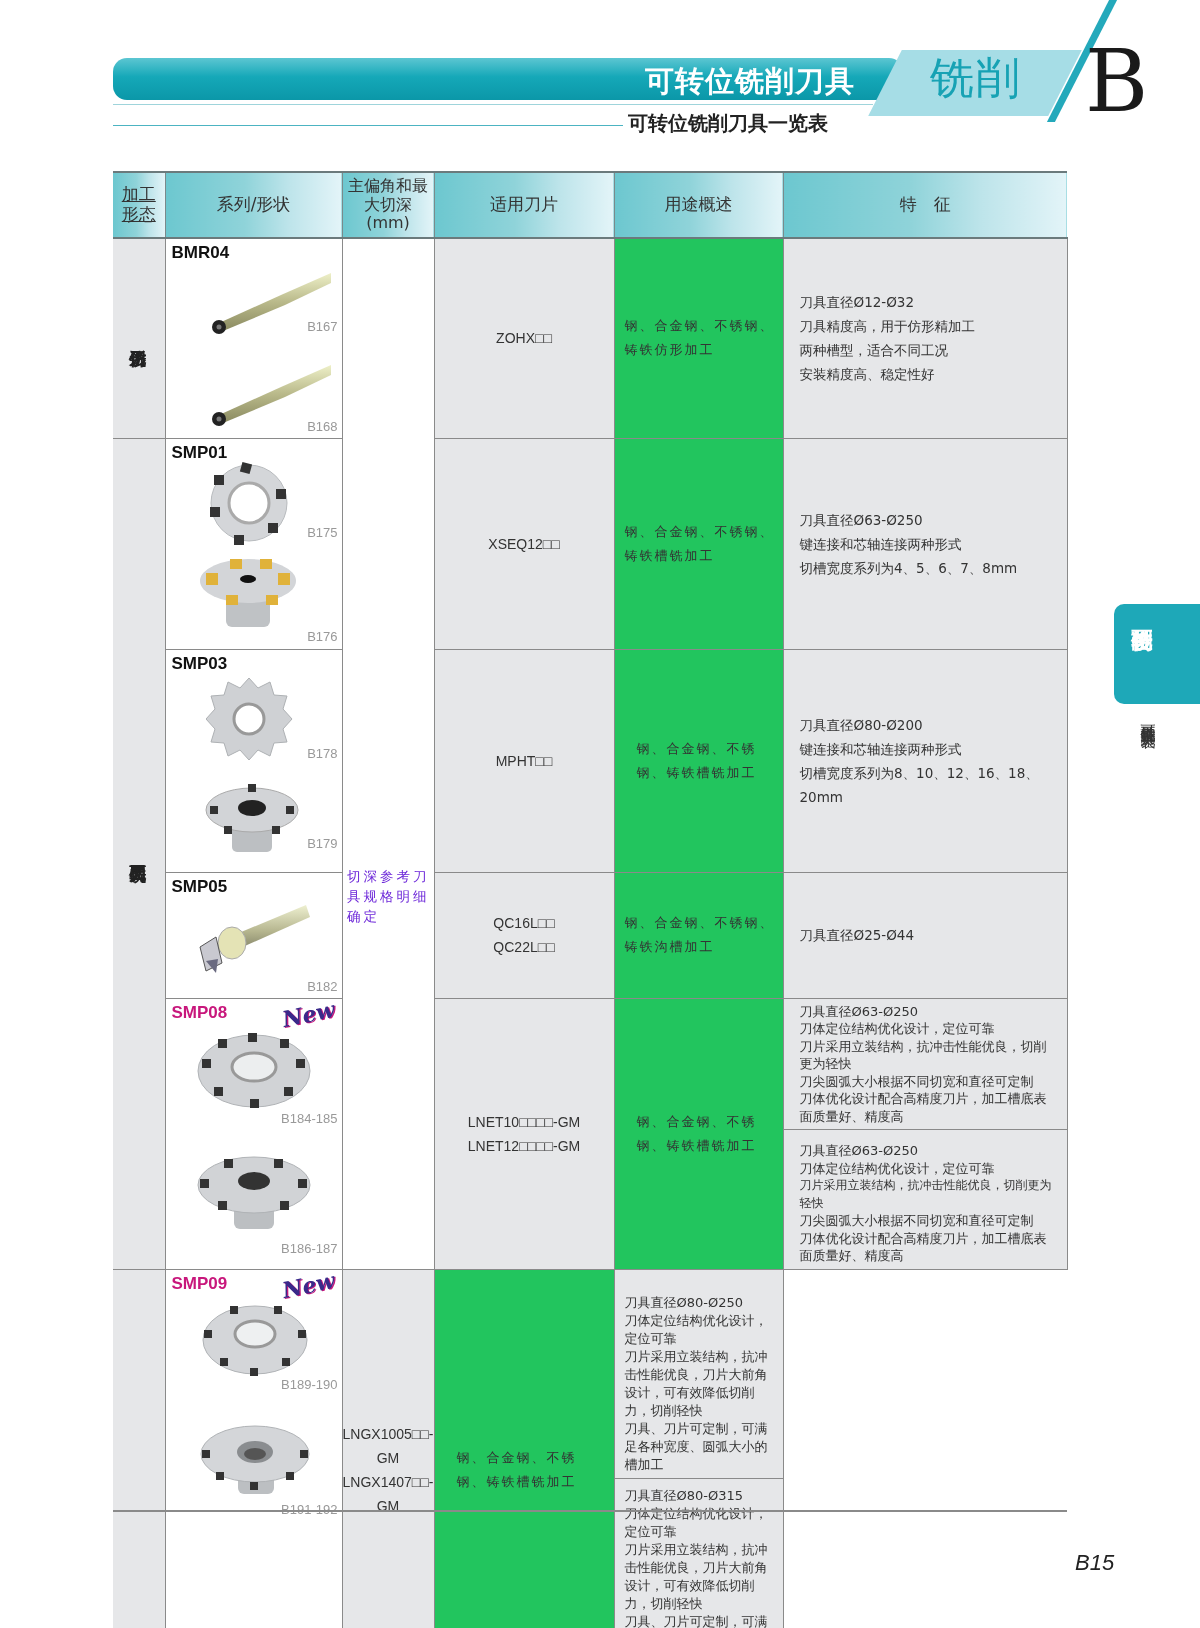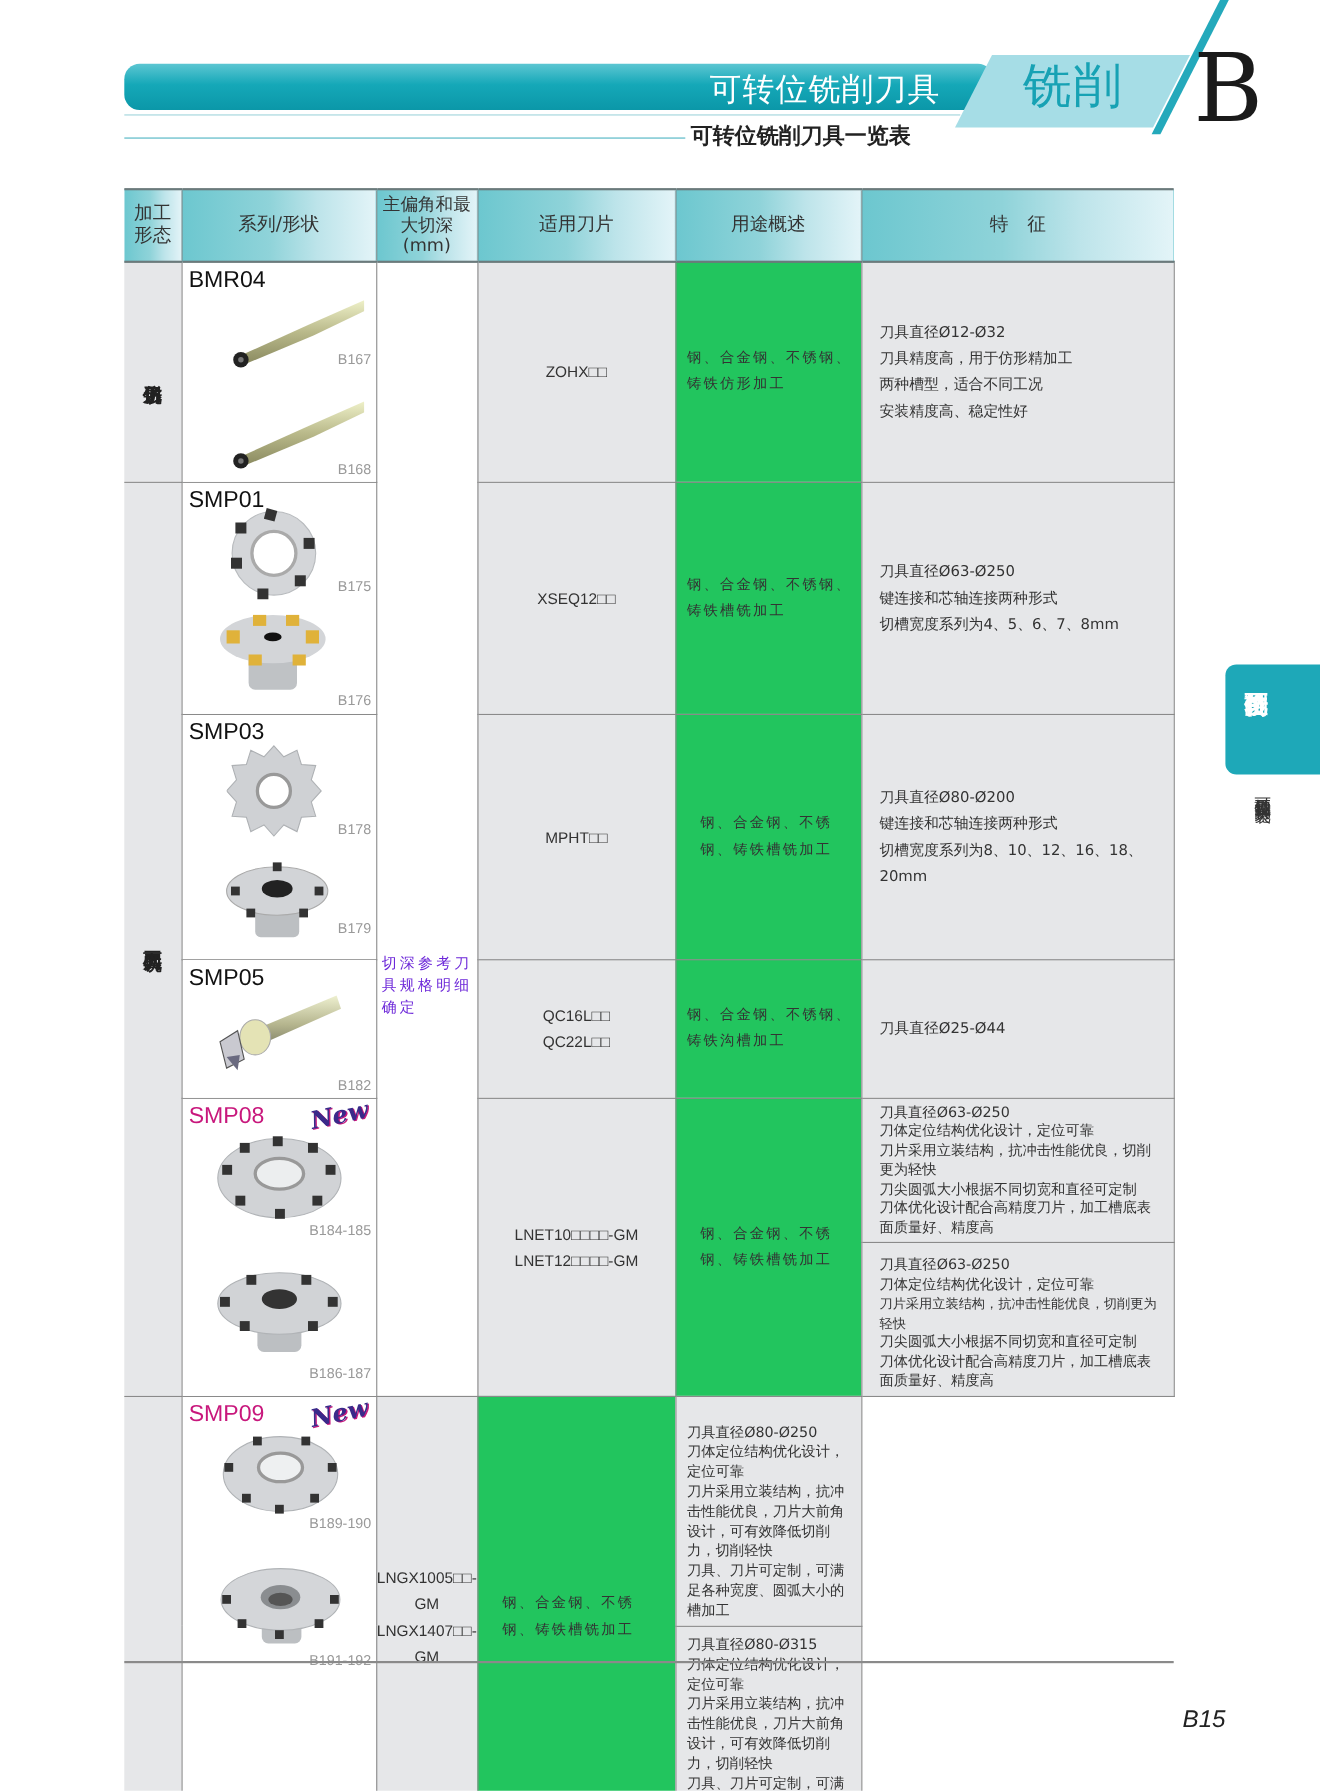--- a/index.html
+++ b/index.html
@@ -1,38 +1,38 @@
 <!DOCTYPE html>
 <html><head>
 <meta charset="utf-8">
 <style>
   *{box-sizing:border-box;margin:0;padding:0;}
   body{width:1200px;height:1628px;background:#fff;position:relative;overflow:hidden;font-family:"DejaVu Sans","Liberation Sans",sans-serif;color:#333;}
   
   .banner{position:absolute;left:113px;top:58px;width:790px;height:42px;border-radius:14px;
     background:linear-gradient(180deg,#5cc6d2 0%,#15a8b8 45%,#0b97a8 100%);}
-  .banner-title{position:absolute;right:48px;top:4px;font-size:29px;font-weight:normal;color:#fff;letter-spacing:1px;}
+  .banner-title{position:absolute;right:48px;top:4px;font-size:29px;font-weight:bold;color:#fff;letter-spacing:1px;}
   .banner-line1{position:absolute;left:113px;top:104px;width:760px;height:1px;background:#9fd4db;}
   .banner-line2{position:absolute;left:113px;top:125px;width:510px;height:1px;background:#4cb4c2;}
   .banner-sub{position:absolute;left:628px;top:110px;font-size:20px;font-weight:bold;color:#222;}
   .tab-para{position:absolute;left:885px;top:50px;width:180px;height:66px;background:#a6dde6;
     transform:skewX(-27deg);}
   .tab-text{position:absolute;left:930px;top:49px;font-size:44px;color:#17a2b4;letter-spacing:2px;}
   .slash{position:absolute;left:1078px;top:0;width:8px;height:122px;background:#24a9bb;transform:skewX(-27deg);}
   .bigB{position:absolute;left:1085px;top:38px;font-family:"DejaVu Serif","Liberation Serif",serif;font-size:86px;color:#1a1a1a;line-height:1;}
   
   table{position:absolute;left:113px;top:171px;width:954px;border-collapse:collapse;table-layout:fixed;font-size:14px;}
   th{height:66px;background:linear-gradient(90deg,#6cc7cf 0%,#8fd3d9 45%,#bde4ea 70%,#e3f4f8 100%);
      font-weight:normal;color:#333;font-size:17px;border-left:1px solid #7a8a8c;border-top:2px solid #6b7a7c;border-bottom:2px solid #6b7a7c;text-align:center;line-height:1.15;}
-  th:first-child{border-left:none;}
+  th:first-child{border-left:none;text-decoration:underline;}
   td{border:1px solid #8a8a8a;vertical-align:middle;}
   td.cat{background:#e6e7e9;border-left:none;text-align:center;}
   .vert{writing-mode:vertical-rl;font-weight:bold;font-size:17px;color:#222;letter-spacing:1px;margin:0 auto;}
   td.series{background:#fff;position:relative;vertical-align:top;padding:0;}
-  .s-name{position:absolute;left:6px;top:4px;font-weight:normal;font-size:21px;color:#111;font-family:"Liberation Sans",sans-serif;}
+  .s-name{position:absolute;left:6px;top:4px;font-weight:bold;font-size:17px;color:#111;font-family:"Liberation Sans",sans-serif;}
   .s-name.new{color:#c8177c;}
   .new-badge{position:absolute;right:6px;top:2px;font-style:italic;font-weight:bold;font-family:"DejaVu Serif",serif;font-size:22px;color:#3a2a8a;text-shadow:1px 1px 0 #c8177c;transform:rotate(-12deg);}
   .pic{position:absolute;left:35px;width:130px;}
   .ref{position:absolute;right:4px;font-size:13px;color:#999;font-family:"Liberation Sans",sans-serif;}
   td.depth{background:#fff;vertical-align:top;padding:0;}
   .depth-text{position:absolute;left:347px;top:866px;width:86px;font-size:13.5px;line-height:20px;letter-spacing:3px;color:#6d28d9;}
   td.blade{background:#e6e7e9;text-align:center;font-size:14px;line-height:24px;font-family:"Liberation Sans",sans-serif;}
   td.usage{background:#22c55e;padding:0 8px 0 10px;font-size:13px;line-height:24px;letter-spacing:2px;}
   td.feat{background:#e6e7e9;padding:0 10px 0 16px;font-size:13.5px;line-height:24px;}
   td.feat.dense{font-size:13px;line-height:17.5px;padding:4px 8px 4px 16px;vertical-align:top;}

